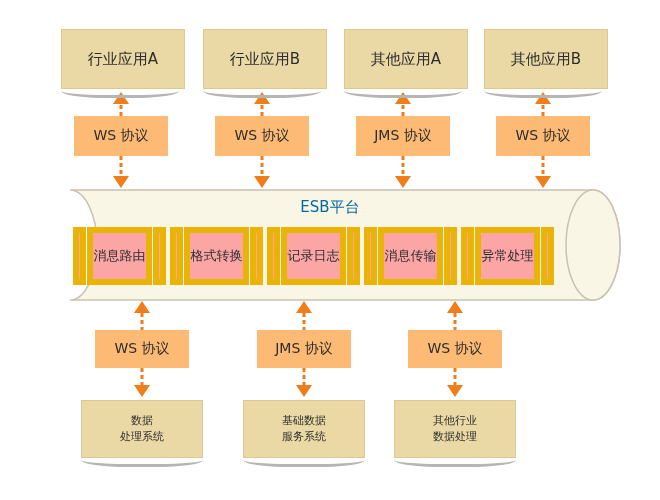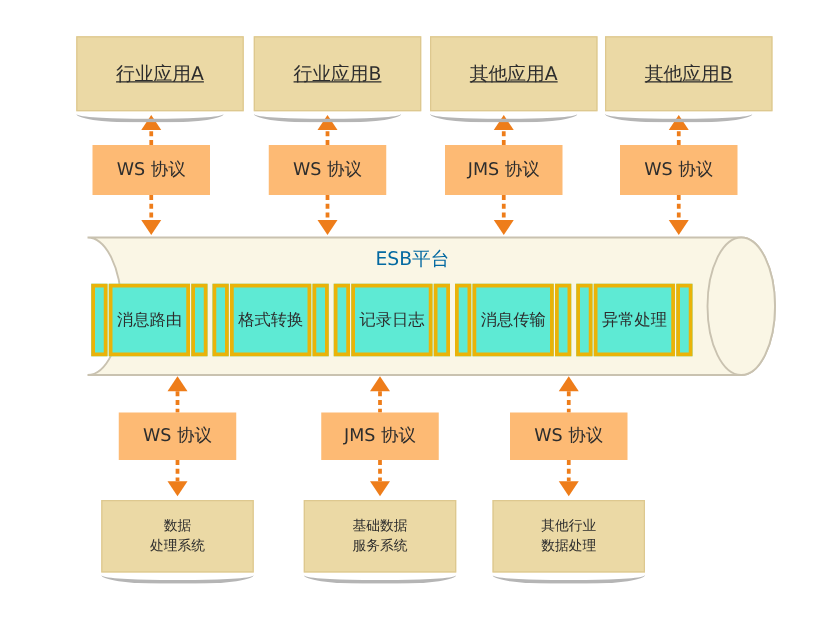--- a/index.html
+++ b/index.html
@@ -9,21 +9,21 @@
     font-family:"DejaVu Sans","Liberation Sans",sans-serif;
   }
   svg.overlay { position:absolute; left:0; top:0; width:660px; height:500px; }
 
   
   .app, .sys {
     position:absolute; background:#ebd9a5; border:1px solid #ddc88f;
     display:flex; align-items:center; justify-content:center;
     box-sizing:border-box; text-align:center;
   }
-  .app { top:29px; width:134px; height:60px; font-size:15px;text-decoration:underline; }
+  .app { top:29px; width:124px; height:60px; font-size:15px; }
   .sys { top:400px; width:122px; height:58px; font-size:11px; flex-direction:column; line-height:1.5; }
 
   
   .curve-shadow {
     position:absolute; height:7px; box-sizing:border-box;
     border-bottom:3px solid #b5b5b5;
     border-radius:0 0 50% 50% / 0 0 9px 9px;
   }
   .curve-shadow.top-row { top:91px; width:118px; }
   .curve-shadow.bottom-row { top:460px; width:122px; }
@@ -38,21 +38,21 @@
   .proto.bottom-row { top:330px; width:94px; height:38px; }
 
   
   .esb-title {
     position:absolute; left:230px; top:198px; width:200px;
     text-align:center; font-size:15px; color:#0369a1;
   }
 
   
   .svc-group { position:absolute; top:227px; height:58px; display:flex; gap:1px; }
-  .svc-cell { background:#5eead4; border:3px solid #eab308; box-sizing:border-box; }
+  .svc-cell { background:#fca5a5; border:6px solid #eab308; box-sizing:border-box; }
   .svc-cell.narrow { width:13px; }
   .svc-cell.label {
     width:65px; display:flex; align-items:center; justify-content:center;
     font-size:13px; text-align:center;
   }
 </style>
 </head>
 <body>
 
 <div class="canvas">

